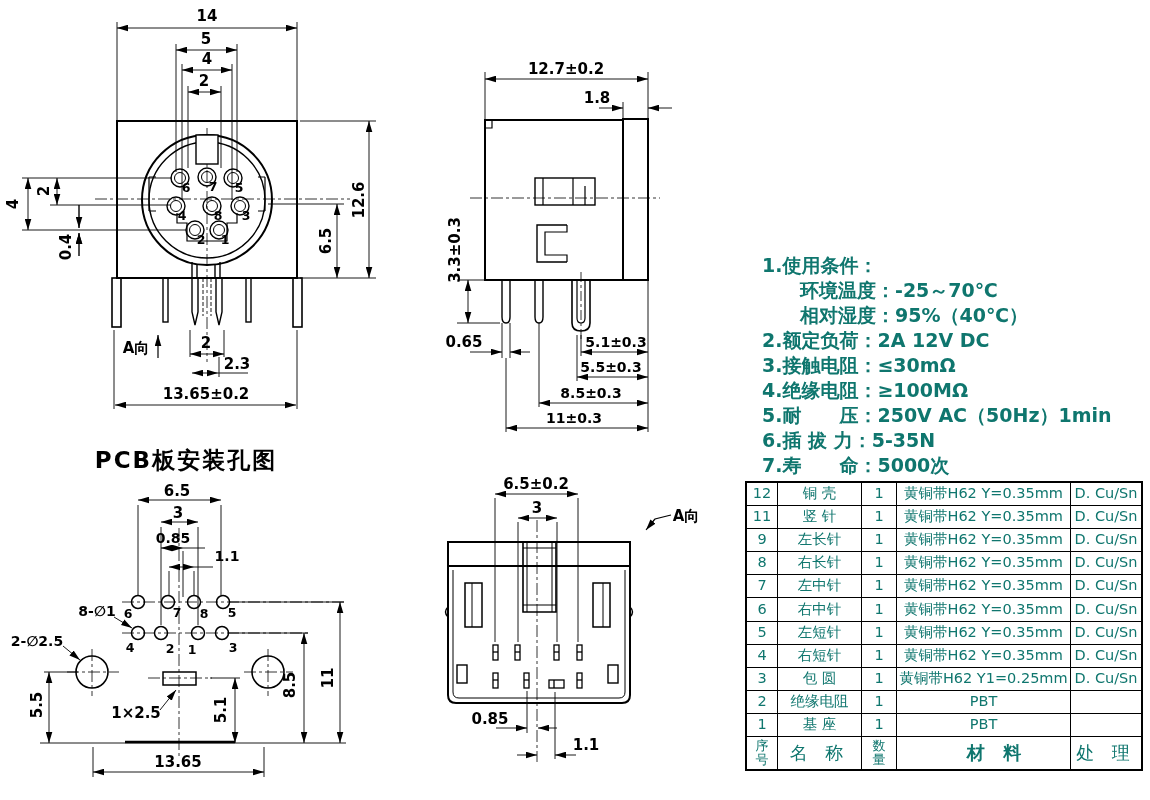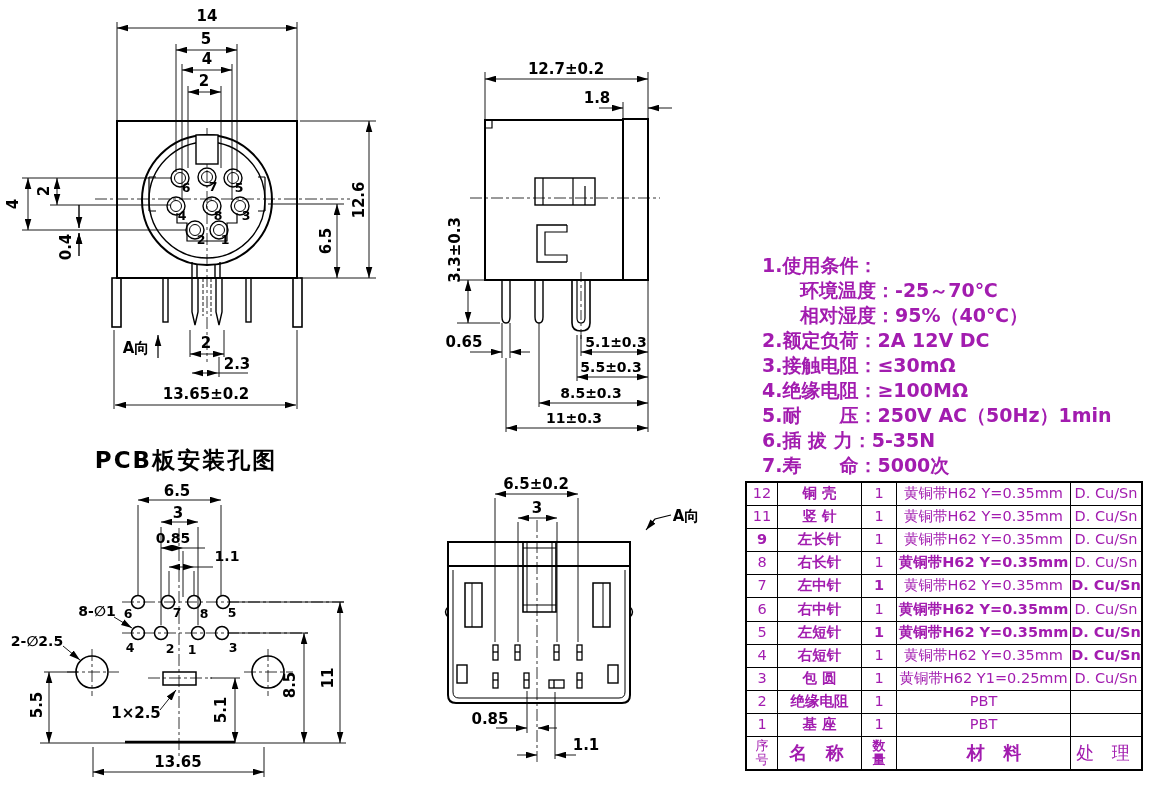--- a/index.html
+++ b/index.html
@@ -1,41 +1,41 @@
 <!DOCTYPE html>
 <html><head>
 <meta charset="utf-8">
 <style>
   html,body{margin:0;padding:0;background:#e8e8e8;}
   .sheet{position:relative;width:1150px;height:800px;background:#ffffff;overflow:hidden;
-         font-family:"DejaVu Sans","Liberation Sans",sans-serif;color:#a21caf;}
+         font-family:"DejaVu Sans","Liberation Sans",sans-serif;color:#0f766e;}
   svg{position:absolute;left:0;top:0;}
   svg text{fill:#000;font-family:"DejaVu Sans","Liberation Sans",sans-serif;font-weight:bold;}
   .d15{font-size:15px;text-anchor:middle;}
   .d14{font-size:14px;text-anchor:middle;}
   .d13{font-size:12.5px;text-anchor:middle;}
   .d23{font-size:23px;text-anchor:middle;letter-spacing:2px;}
   
   .specs{position:absolute;left:762px;top:203px;width:320px;font-size:19px;font-weight:bold;
          line-height:25px;white-space:pre;}
   .spec-line{height:25px;}
   
   .bom{position:absolute;left:745px;top:481px;}
   table{border-collapse:collapse;table-layout:fixed;width:390px;}
   td{border:1.5px solid #000;text-align:center;vertical-align:middle;padding:0;
      font-size:14.5px;font-weight:normal;overflow:hidden;white-space:pre-line;line-height:1.1;}
   tbody td{height:22.1px;}
   tfoot td{height:32px;font-size:18px;}
   table,td.outer{border-color:#000;}
   .c-no{width:30px;}
-  .c-name{width:83px;font-weight:bold;}
+  .c-name{width:83px;}
   .c-qty{width:34px;}
   .c-material{width:173px;}
   .c-treatment{width:70px;}
-  .b{font-weight:bold;}
+  .b{font-weight:normal;}
   .hb{font-weight:bold;letter-spacing:6px;padding-left:27px;}
   .hn{letter-spacing:6px;}
   .hs{font-size:13px;line-height:14px;}
 </style>
 </head>
 <body>
 
 <div class="sheet">
 
 <svg width="1150" height="800" viewBox="0 0 1150 800">

